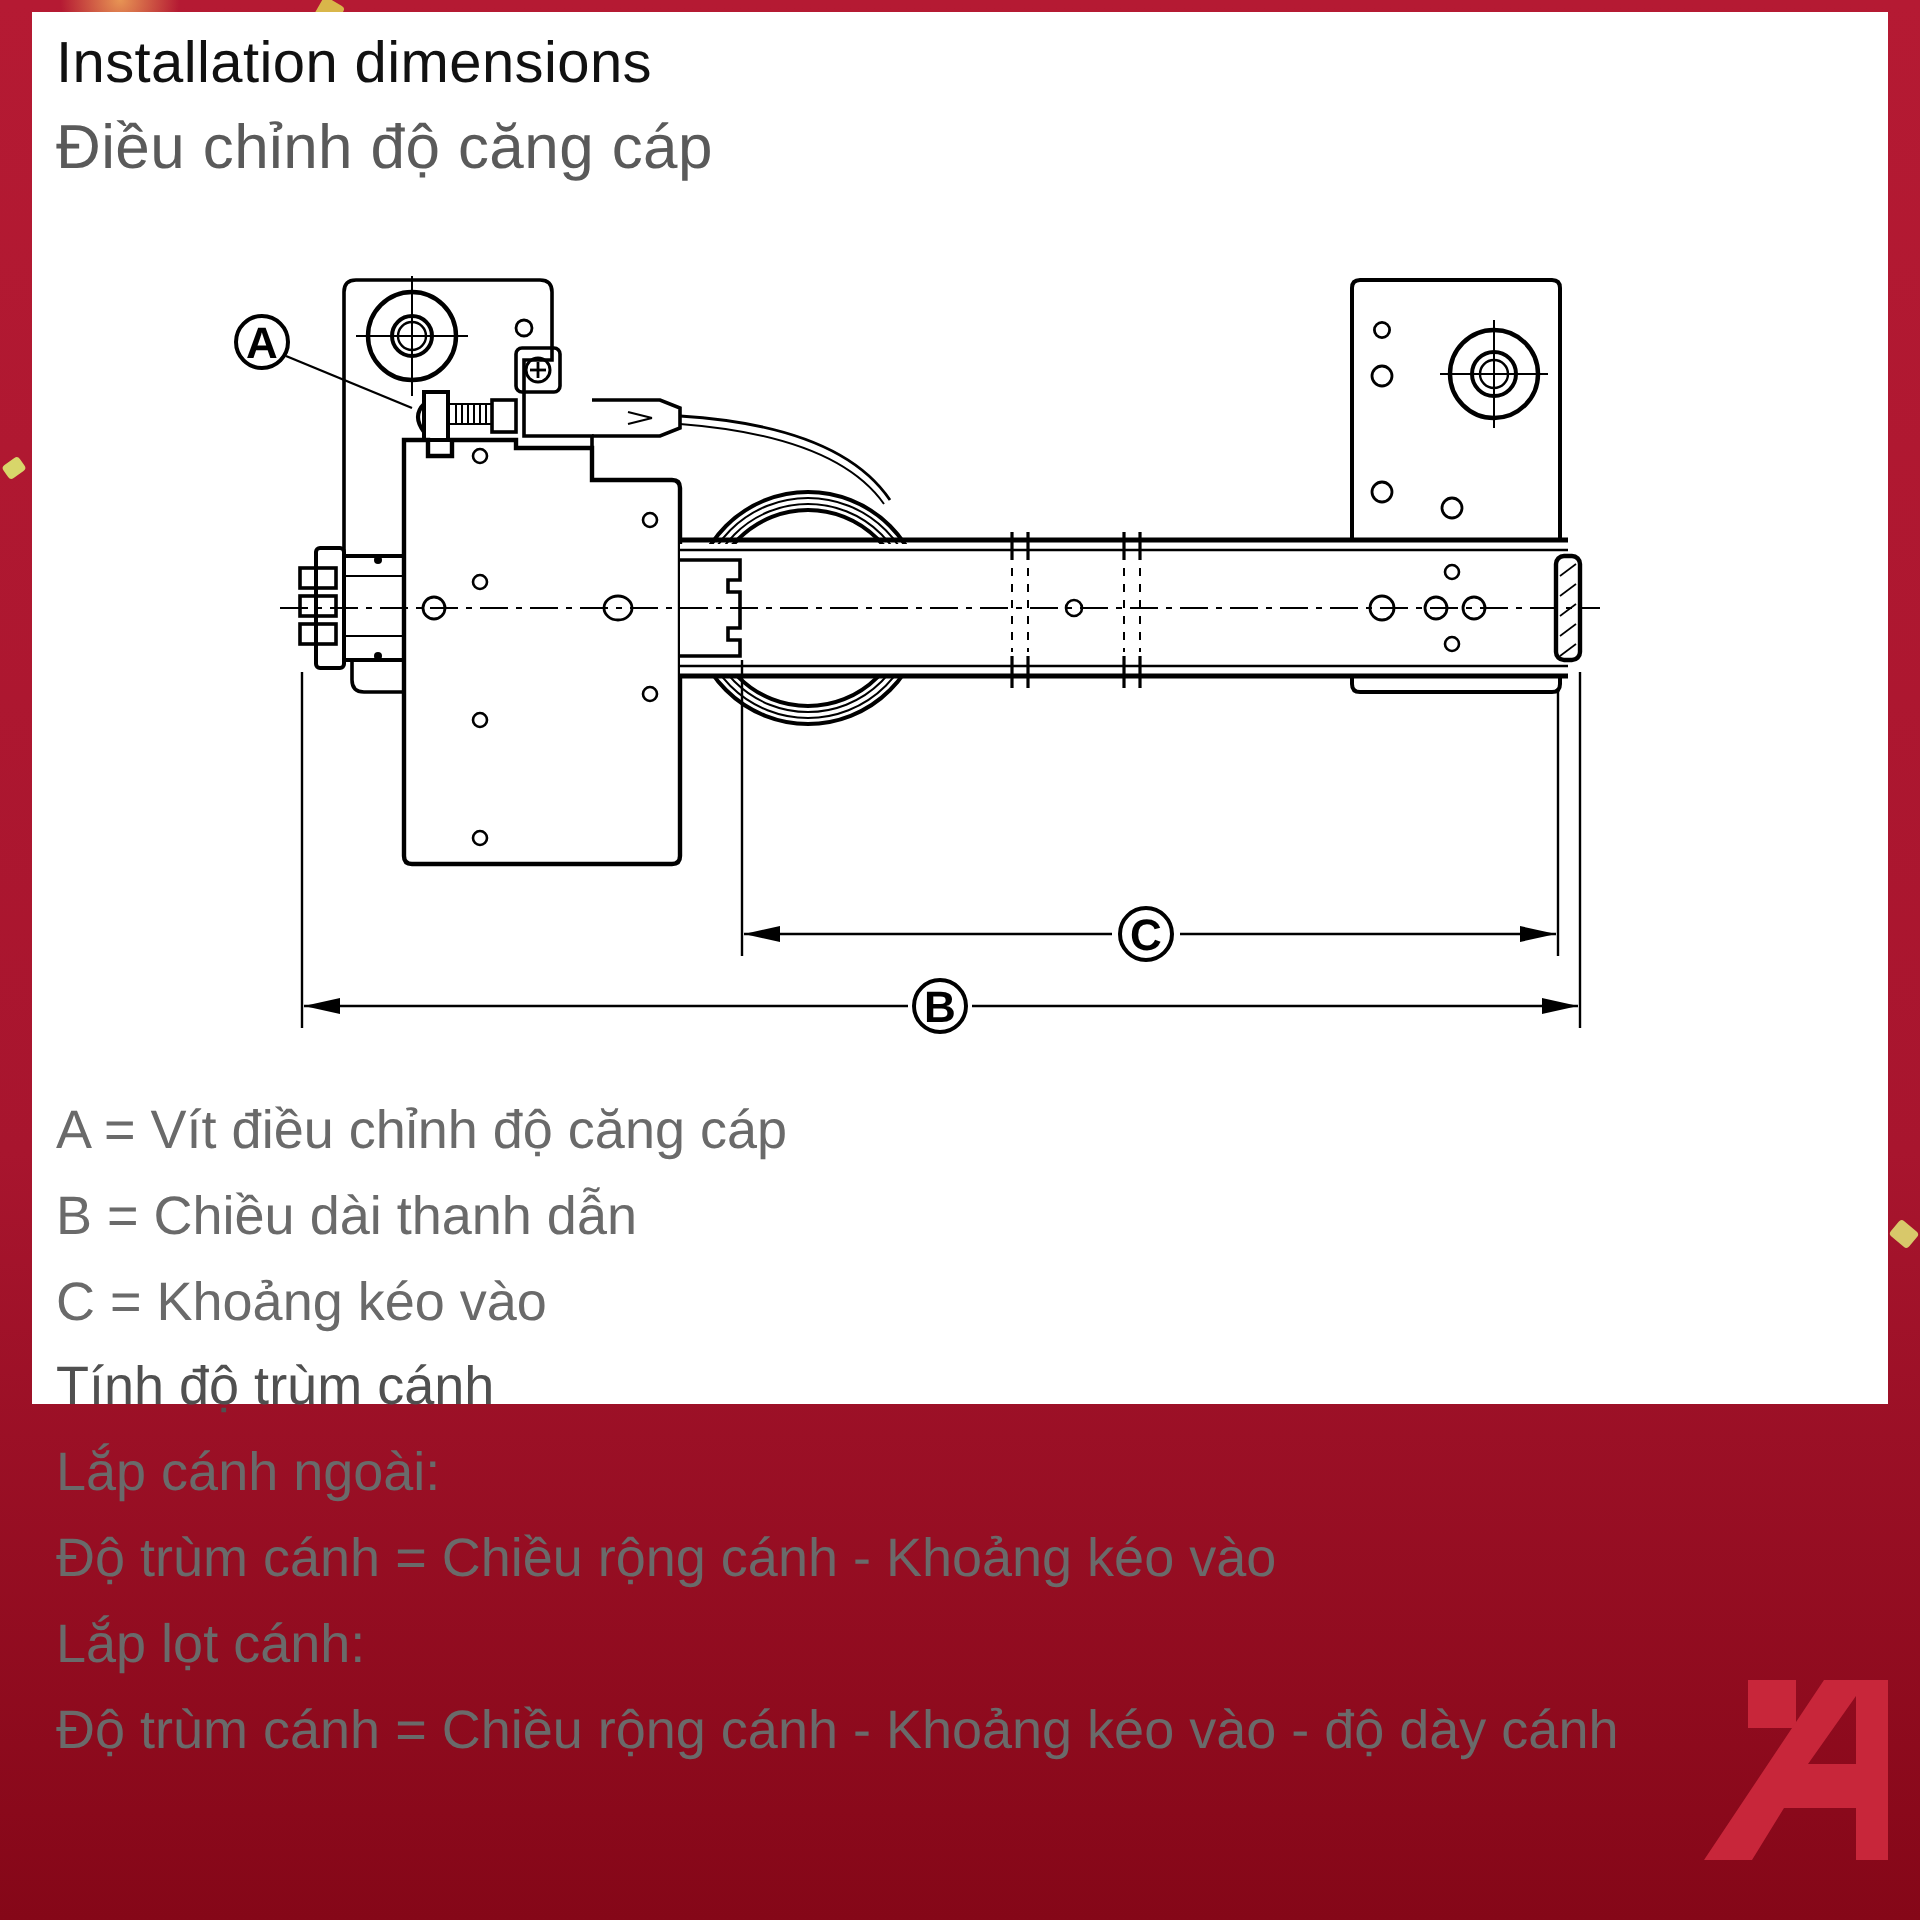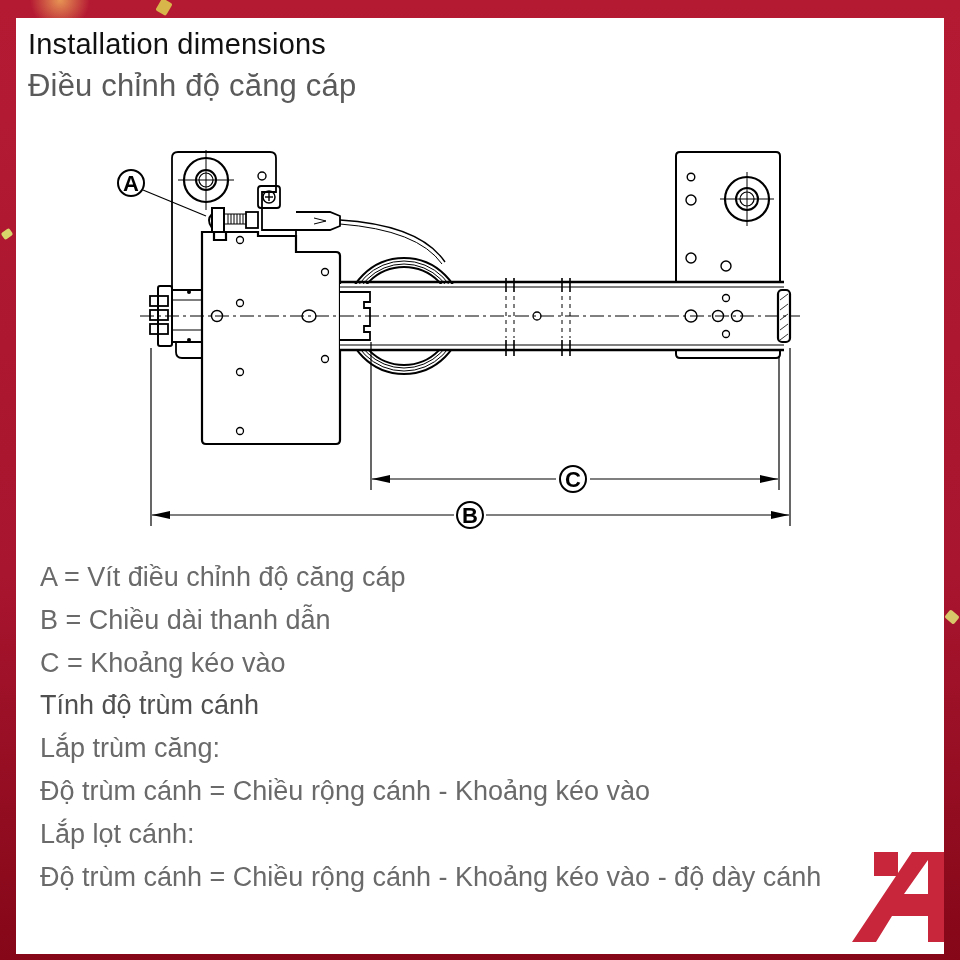--- a/index.html
+++ b/index.html
@@ -5,34 +5,34 @@
     html, body { margin: 0; padding: 0; }
     body {
       width: 960px; height: 960px; overflow: hidden; position: relative;
       background: linear-gradient(180deg, #b51a33 0%, #a8152e 60%, #850718 100%);
       font-family: "Liberation Sans", sans-serif;
     }
     .confetti { position: absolute; border-radius: 2px; }
     .glow { position: absolute; left: 30px; top: -30px; width: 60px; height: 60px; border-radius: 50%;
       background: radial-gradient(circle, rgba(240,170,90,0.85) 0%, rgba(240,170,90,0) 70%); }
     .frame {
-      position: absolute; left: 16px; top: 18px; width: 928px; height: 936px; background: #ffffff;
+      position: absolute; left: 16px; top: 6px; width: 928px; height: 696px; background: #ffffff;
     }
     .title-en {
       position: absolute; left: 12px; top: 10px; font-size: 29px; color: #111111; letter-spacing: 0.2px;
     }
     .title-vi {
       position: absolute; left: 12px; top: 50px; font-size: 31px; color: #5a5a5a; letter-spacing: 0.2px;
     }
     .drawing { position: absolute; left: 0; top: 0; }
     .legend {
       position: absolute; left: 12px; top: 538px; width: 900px;
       font-size: 27px; color: #6a6a6a; line-height: 42.8px;
     }
-    .legend .line { white-space: nowrap; margin-left: 12px; }
+    .legend .line { white-space: nowrap; }
     .legend .bold { font-weight: normal; color: #505050; }
     .url {
       position: absolute; left: 571px; top: 894px; font-size: 22px; color: #3a3a3a; letter-spacing: 0.3px;
     }
     .logo { position: absolute; left: 836px; top: 826px; }
   </style>
 </head>
 <body>
 
 <div class="glow"></div>
@@ -185,21 +185,21 @@
     <path d="M789 515 L771 511 L771 519 Z" fill="#000" stroke="none"></path>
     <circle cx="470" cy="515" r="13" stroke-width="2"></circle>
     <text x="470" y="523" font-family="Liberation Sans, sans-serif" font-weight="bold" font-size="22" text-anchor="middle" fill="#000" stroke="none">B</text>
   </svg>
 
   <div class="legend">
     <div class="line">A = Vít điều chỉnh độ căng cáp</div>
     <div class="line">B = Chiều dài thanh dẫn</div>
     <div class="line">C = Khoảng kéo vào</div>
     <div class="line bold">Tính độ trùm cánh</div>
-    <div class="line">Lắp trùm căng:</div>
+    <div class="line">Lắp cánh ngoài:</div>
     <div class="line">Độ trùm cánh = Chiều rộng cánh - Khoảng kéo vào</div>
     <div class="line">Lắp lọt cánh:</div>
     <div class="line">Độ trùm cánh = Chiều rộng cánh - Khoảng kéo vào - độ dày cánh</div>
   </div>
 
 
   <svg class="logo" width="92" height="98" viewBox="0 0 92 98" xmlns="http://www.w3.org/2000/svg">
     <rect x="22" y="8" width="24" height="24" fill="#c8263a"></rect>
     <path d="M0 98 L60 8 L92 8 L92 98 L76 98 L76 72 L40 72 L24 98 Z M52 50 L76 50 L76 16 Z" fill="#c8263a" fill-rule="evenodd"></path>
   </svg>

